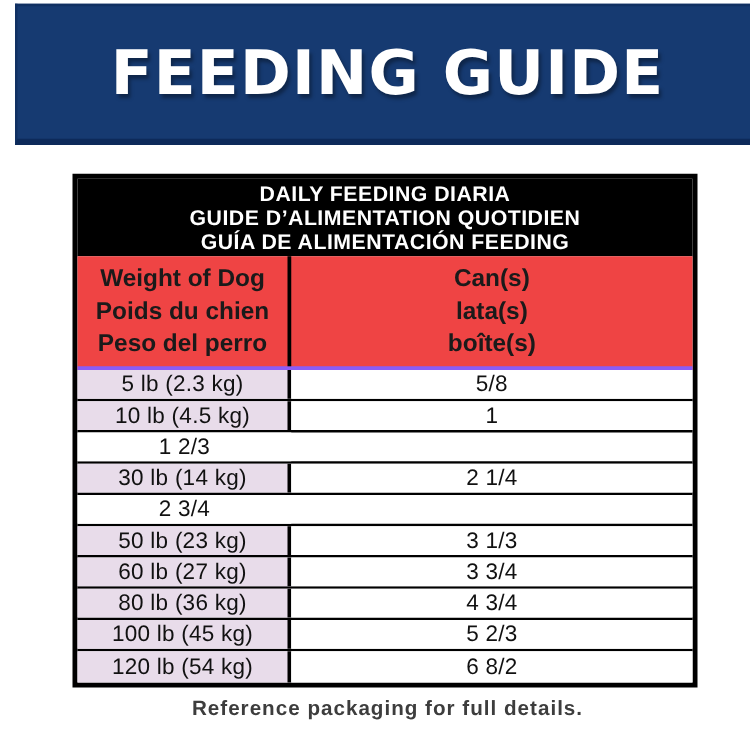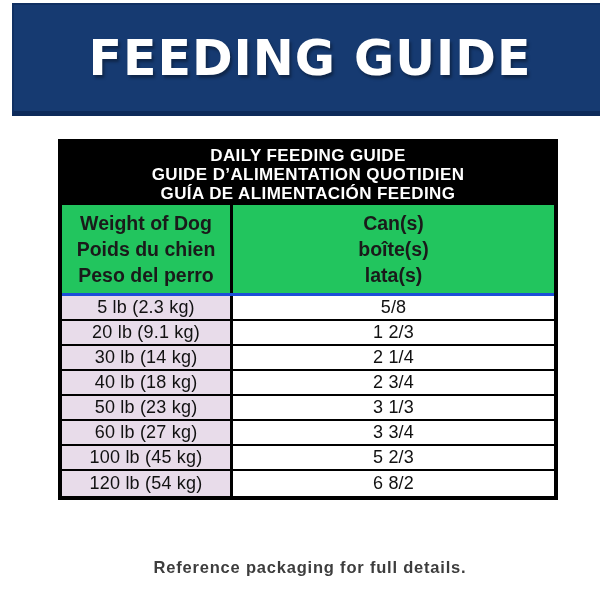--- a/index.html
+++ b/index.html
@@ -58,22 +58,22 @@
     text-align: center;
     padding: 3px 0 2px 0;
     font-weight: bold;
     font-size: 17px;
     line-height: 19px;
     letter-spacing: 0.4px;
   }
   .hdr-row {
     display: grid;
     grid-template-columns: 171px 1fr;
-    background: #22c55e;
-    border-bottom: 3px solid #1d4ed8;
+    background: #ef4444;
+    border-bottom: 3px solid #8b5cf6;
   }
   .hdr-cell {
     text-align: center;
     font-weight: bold;
     font-size: 19.5px;
     line-height: 26px;
     color: #1a1a1a;
     padding: 5px 0 5px 0;
   }
   .hdr-cell.left {
@@ -123,61 +123,67 @@
 
 <div class="page">
 
   <div class="banner">
     <span class="banner-title">FEEDING GUIDE</span>
   </div>
 
   <div class="guide-table">
 
     <div class="table-title-band">
-      <div>DAILY FEEDING GUIDE</div>
+      <div>DAILY FEEDING DIARIA</div>
       <div>GUIDE D’ALIMENTATION QUOTIDIEN</div>
       <div>GUÍA DE ALIMENTACIÓN FEEDING</div>
     </div>
 
     <div class="hdr-row">
       <div class="hdr-cell left">
         <div>Weight of Dog</div>
         <div>Poids du chien</div>
         <div>Peso del perro</div>
       </div>
       <div class="hdr-cell right">
         <div>Can(s)</div>
+        <div>lata(s)</div>
         <div>boîte(s)</div>
-        <div>lata(s)</div>
       </div>
     </div>
 
     <div class="data-row">
       <div class="cell weight">5 lb (2.3 kg)</div>
       <div class="cell cans">5/8</div>
     </div>
     <div class="data-row">
-      <div class="cell weight">20 lb (9.1 kg)</div>
+      <div class="cell weight">10 lb (4.5 kg)</div>
+      <div class="cell cans">1</div>
+    </div>
+    <div class="data-row">
       <div class="cell cans">1 2/3</div>
     </div>
     <div class="data-row">
       <div class="cell weight">30 lb (14 kg)</div>
       <div class="cell cans">2 1/4</div>
     </div>
     <div class="data-row">
-      <div class="cell weight">40 lb (18 kg)</div>
       <div class="cell cans">2 3/4</div>
     </div>
     <div class="data-row">
       <div class="cell weight">50 lb (23 kg)</div>
       <div class="cell cans">3 1/3</div>
     </div>
     <div class="data-row">
       <div class="cell weight">60 lb (27 kg)</div>
       <div class="cell cans">3 3/4</div>
+    </div>
+    <div class="data-row">
+      <div class="cell weight">80 lb (36 kg)</div>
+      <div class="cell cans">4 3/4</div>
     </div>
     <div class="data-row">
       <div class="cell weight">100 lb (45 kg)</div>
       <div class="cell cans">5 2/3</div>
     </div>
     <div class="data-row">
       <div class="cell weight">120 lb (54 kg)</div>
       <div class="cell cans">6 8/2</div>
     </div>
 

